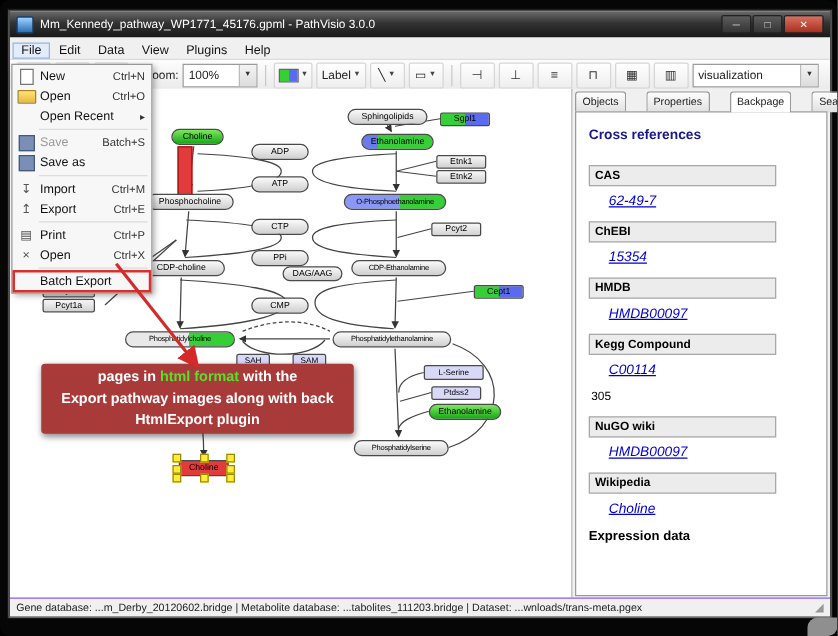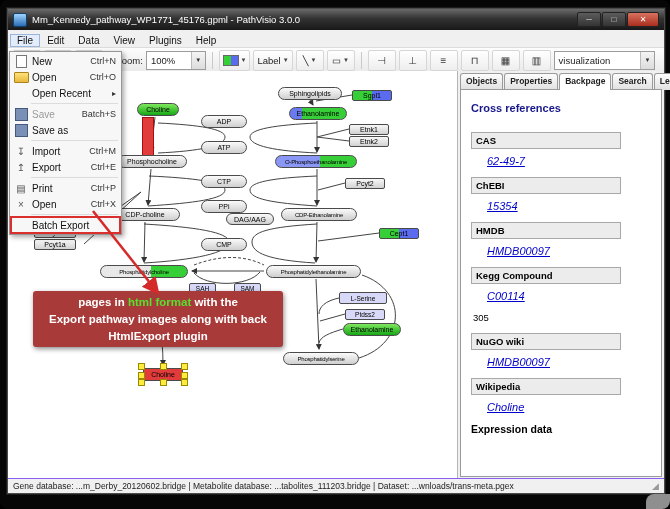--- a/index.html
+++ b/index.html
@@ -73,21 +73,21 @@
   .fm-icon{width:16px;display:flex;justify-content:center;align-items:center;margin-right:3px;flex:0 0 auto;}
   .fm-glyph{font-size:10px;color:#555;}
   .fm-label{flex:1;}
   .fm-short{color:#333;font-size:9px;margin-left:6px;}
   .fm-sub{font-size:8px;margin-left:auto;color:#333;}
   .fm-sep{height:1px;background:#dcdcdc;margin:2px 2px 2px 20px;}
   
   .overlay{position:absolute;left:0;top:0;z-index:60;pointer-events:none;}
   
   .sidepanel{width:206px;background:#f0f0f0;display:flex;flex-direction:column;}
-  .tabrow{display:flex;padding:2px 2px 0 2px;gap:1px;font-size:8.5px;font-weight:bold;}
+  .tabrow{display:flex;padding:2px 2px 0 2px;gap:16px;font-size:8.5px;}
   .tab{padding:2px 5px 3px;background:linear-gradient(#fdfdfd,#e0e0e0);border:1px solid #9a9a9a;border-bottom:none;
        border-radius:3px 3px 0 0;color:#222;position:relative;}
   .tab.active{background:#fff;z-index:2;padding-bottom:4px;}
   .panel-body{flex:1;margin:-1px 2px 2px 2px;background:#fff;border:1px solid #9a9a9a;padding:8px 10px;
               overflow:hidden;position:relative;z-index:1;}
   .bp-title{color:#18188c;font-weight:bold;font-size:11px;margin:4px 0 18px 0;}
   .bp-section{margin-bottom:9px;}
   .bp-header{background:#ececec;border:1px solid #a8a8a8;font-weight:bold;font-size:9.5px;padding:2px 4px;
              width:150px;box-sizing:border-box;margin-bottom:6px;}
   .bp-link{font-size:11px;color:#0000cc;text-decoration:underline;margin:0 0 10px 16px;font-style:italic;}

